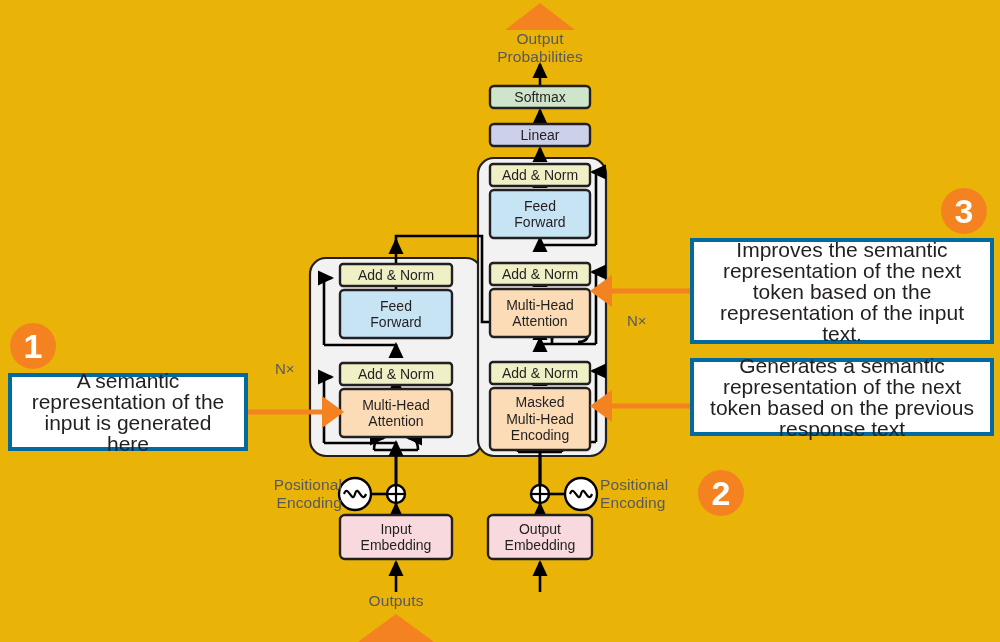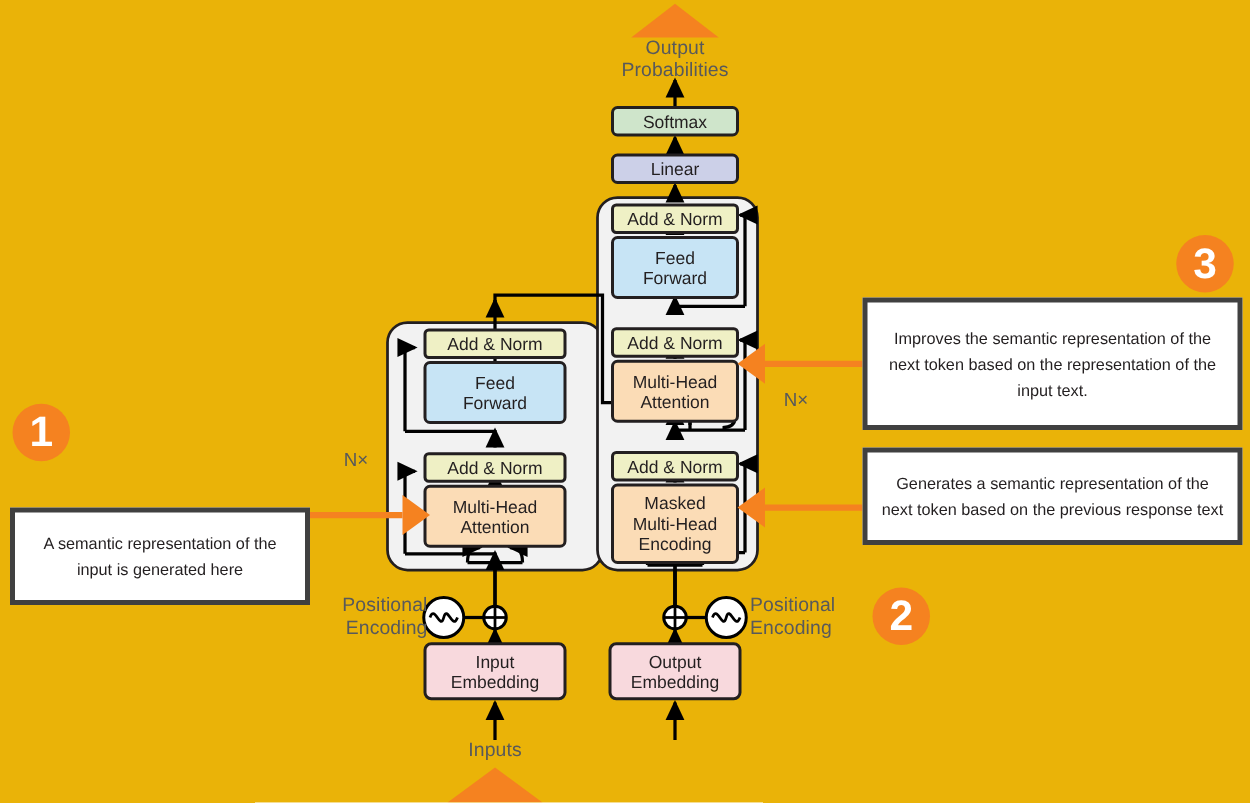--- a/index.html
+++ b/index.html
@@ -45,28 +45,28 @@
     justify-content: center;
   }
   .nx {
     position: absolute;
     color: #58595b;
     font-size: 15px;
   }
   .callout {
     position: absolute;
     background: #ffffff;
-    border: 4px solid #404040;
+    border: 4px solid #0369a1;
     box-sizing: border-box;
     display: flex;
     align-items: center;
     justify-content: center;
     text-align: center;
     color: #231f20;
-    font-size: 13px;
+    font-size: 21px;
     line-height: 21px;
     padding: 6px 10px;
   }
   .badge {
     position: absolute;
     border-radius: 50%;
     background: #f58220;
     color: #ffffff;
     display: flex;
     align-items: center;
@@ -231,29 +231,29 @@
   <div class="boxtext" style="left:340px; top:389px; width:112px; height:48px;">Multi-Head
 Attention</div>
 
   <div class="nx" style="left:275px; top:360px;">N×</div>
   <div class="nx" style="left:627px; top:312px;">N×</div>
 
   <div class="lbl" style="left:246px; top:476px; width:96px; text-align:right;">Positional
 Encoding</div>
   <div class="boxtext" style="left:340px; top:515px; width:112px; height:44px;">Input
 Embedding</div>
-  <div class="lbl" style="left:346px; top:592px; width:100px;">Inputs</div>
+  <div class="lbl" style="left:346px; top:592px; width:100px;">Outputs</div>
 
   <div class="lbl" style="left:600px; top:476px; width:100px; text-align:left;">Positional
 Encoding</div>
   <div class="boxtext" style="left:488px; top:515px; width:104px; height:44px;">Output
 Embedding</div>
 
   <div class="badge" style="left:10px; top:323px;">1</div>
-  <div class="callout" style="left:8px; top:373px; width:240px; height:78px;margin-top:33px;">A semantic representation of the input is generated here</div>
+  <div class="callout" style="left:8px; top:373px; width:240px; height:78px;">A semantic representation of the input is generated here</div>
 
   <div class="badge" style="left:941px; top:188px;">3</div>
   <div class="callout" style="left:690px; top:238px; width:304px; height:106px;">Improves the semantic representation of the next token based on the representation of the input text.</div>
 
   <div class="badge" style="left:698px; top:470px;">2</div>
   <div class="callout" style="left:690px; top:358px; width:304px; height:78px;">Generates a semantic representation of the next token based on the previous response text</div>
 
 </div>
 
 </body></html>

